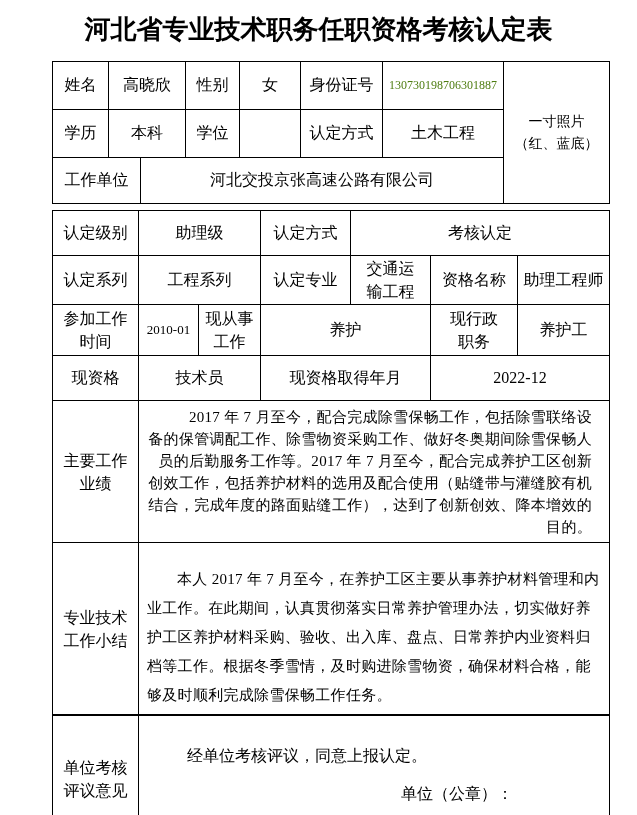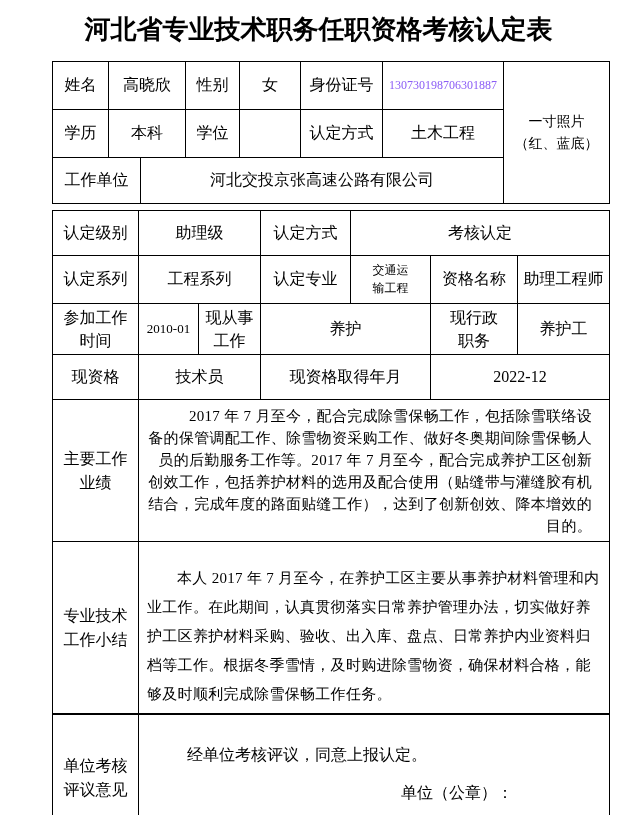--- a/index.html
+++ b/index.html
@@ -29,21 +29,21 @@
     vertical-align:middle;
     font-size:16px;
     padding:1px 2px;
     overflow:hidden;
   }
   .tblA{margin-bottom:6px;}
   .tblB{}
   .ml{white-space:pre-line;line-height:1.45;}
   .idnum{
     font-size:12px;
-    color:#8b5cf6;
+    color:#4d7c0f;
     letter-spacing:0px;
     font-family:"Liberation Serif",serif;
   }
   .small-num{font-size:13px;}
   .photo-cell{font-size:14px;line-height:1.55;}
   .para-cell{
     text-align:right;
     vertical-align:top;
     font-size:15px;
     padding:5px 17px 4px 8px;
@@ -133,21 +133,21 @@
         <tr style="height:45px">
       <td>认定级别</td>
       <td colspan="2">助理级</td>
       <td>认定方式</td>
       <td colspan="3">考核认定</td>
     </tr>
     <tr style="height:48px">
       <td>认定系列</td>
       <td colspan="2">工程系列</td>
       <td>认定专业</td>
-      <td class="ml" style="font-size:12px">交通运
+      <td class="ml" style="font-size:16px">交通运
 输工程</td>
       <td>资格名称</td>
       <td>助理工程师</td>
     </tr>
     <tr style="height:51px">
       <td class="ml">参加工作
 时间</td>
       <td class="small-num">2010-01</td>
       <td class="ml">现从事
 工作</td>

